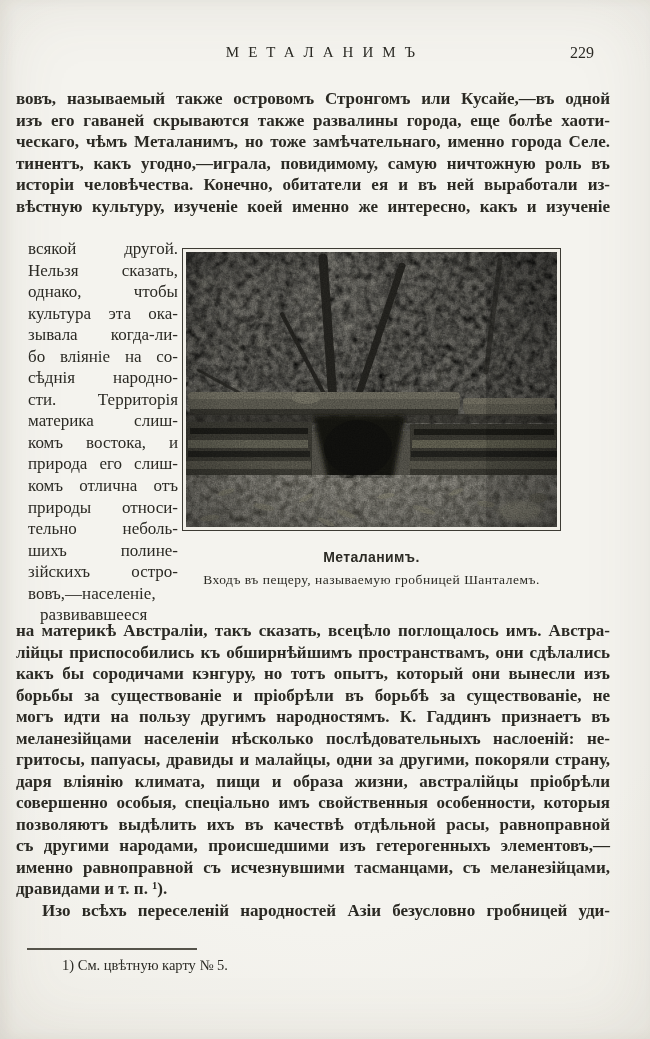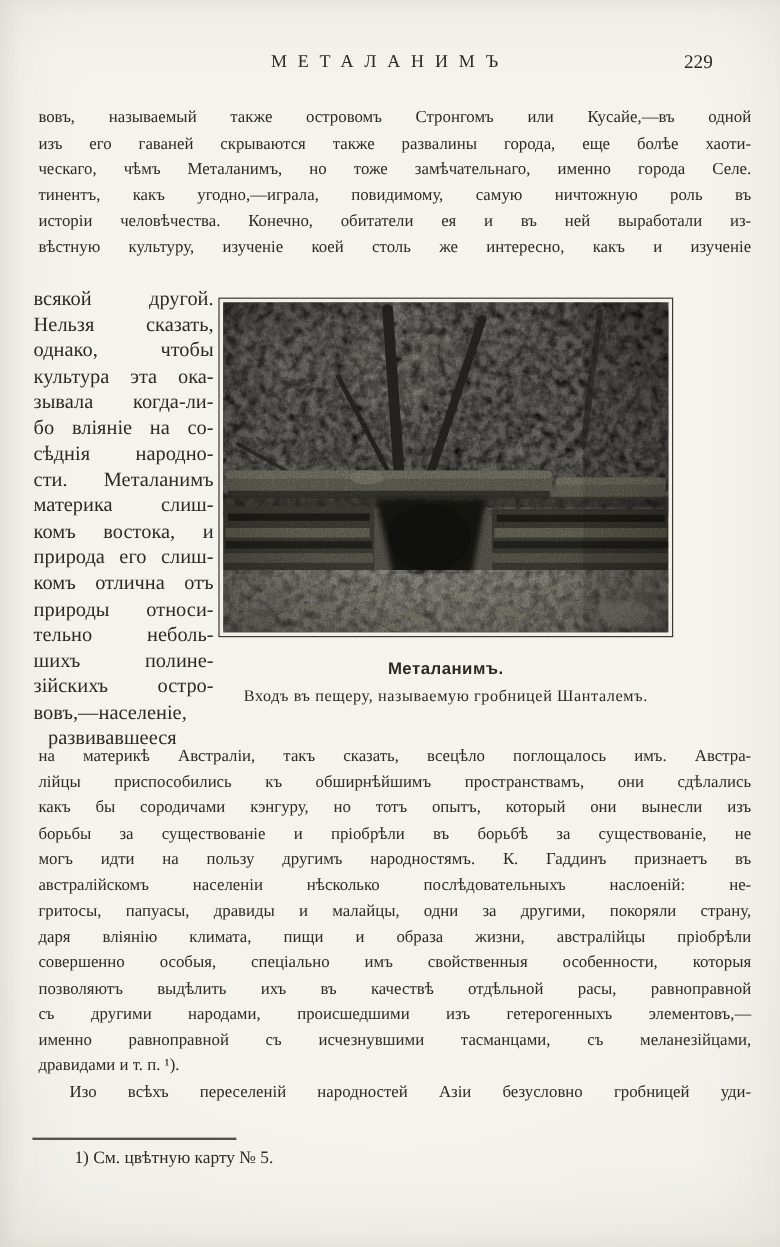--- a/index.html
+++ b/index.html
@@ -13,21 +13,21 @@
     font-family:"Liberation Serif", serif;
     color:#2b2a24;
     overflow:hidden;
   }
   .running-header{position:absolute;left:28px;top:44px;width:594px;height:20px;}
   .header-title{
     position:absolute;left:0;right:0;text-align:center;
     font-size:15px;letter-spacing:9px;font-weight:400;
   }
   .page-number{position:absolute;right:28px;top:0;font-size:16px;}
-  .tb{position:absolute;left:32px;width:594px;font-size:14px;line-height:21.5px;}
+  .tb{position:absolute;left:16px;width:594px;font-size:17px;line-height:21.5px;font-weight:bold;}
   .ln{text-align:justify;text-align-last:justify;white-space:normal;}
   .ln.last{text-align:right;text-align-last:left;}
   .ln.indent{text-indent:26px;}
   .leftcol{position:absolute;left:28px;top:238px;width:150px;font-size:17px;line-height:21.55px;}
   .leftcol .ln.last{padding-left:12px;}
   .figure{position:absolute;left:182px;top:248px;width:379px;height:283px;
     border:1.2px solid #3c3a33;padding:3px;box-sizing:border-box;background:#f1efe8;}
   .figure svg{display:block;width:100%;height:100%;}
   .caption{position:absolute;left:182px;top:549px;width:379px;text-align:center;}
   .caption-title{font-family:"Liberation Sans", sans-serif;font-weight:700;font-size:14px;letter-spacing:.4px;}
@@ -45,32 +45,32 @@
     <div class="header-title">МЕТАЛАНИМЪ</div>
     <div class="page-number">229</div>
   </div>
 
   <div class="tb" style="top:88px;">
     <div class="ln">вовъ, называемый также островомъ Стронгомъ или Кусайе,—въ одной</div>
     <div class="ln">изъ его гаваней скрываются также развалины города, еще болѣе хаоти-</div>
     <div class="ln">ческаго, чѣмъ Металанимъ, но тоже замѣчательнаго, именно города Селе.</div>
     <div class="ln">тинентъ, какъ угодно,—играла, повидимому, самую ничтожную роль въ</div>
     <div class="ln">исторіи человѣчества. Конечно, обитатели ея и въ ней выработали из-</div>
-    <div class="ln">вѣстную культуру, изученіе коей столь же интересно, какъ и изученіе</div>
+    <div class="ln">вѣстную культуру, изученіе коей именно же интересно, какъ и изученіе</div>
   </div>
 
   <div class="leftcol">
     <div class="ln">всякой другой.</div>
     <div class="ln">Нельзя сказать,</div>
     <div class="ln">однако, чтобы</div>
     <div class="ln">культура эта ока-</div>
     <div class="ln">зывала когда-ли-</div>
     <div class="ln">бо вліяніе на со-</div>
     <div class="ln">сѣднія народно-</div>
-    <div class="ln">сти. Металанимъ</div>
+    <div class="ln">сти. Территорія</div>
     <div class="ln">материка слиш-</div>
     <div class="ln">комъ востока, и</div>
     <div class="ln">природа его слиш-</div>
     <div class="ln">комъ отлична отъ</div>
     <div class="ln">природы относи-</div>
     <div class="ln">тельно неболь-</div>
     <div class="ln">шихъ полине-</div>
     <div class="ln">зійскихъ остро-</div>
     <div class="ln">вовъ,—населеніе,</div>
     <div class="ln last">развивавшееся</div>
@@ -181,21 +181,21 @@
     <div class="caption-title">Металанимъ.</div>
     <div class="caption-subtitle">Входъ въ пещеру, называемую гробницей Шанталемъ.</div>
   </div>
 
   <div class="tb" style="top:620px;">
     <div class="ln">на материкѣ Австраліи, такъ сказать, всецѣло поглощалось имъ. Австра-</div>
     <div class="ln">лійцы приспособились къ обширнѣйшимъ пространствамъ, они сдѣлались</div>
     <div class="ln">какъ бы сородичами кэнгуру, но тотъ опытъ, который они вынесли изъ</div>
     <div class="ln">борьбы за существованіе и пріобрѣли въ борьбѣ за существованіе, не</div>
     <div class="ln">могъ идти на пользу другимъ народностямъ. К. Гаддинъ признаетъ въ</div>
-    <div class="ln">австралійскомъ населеніи нѣсколько послѣдовательныхъ наслоеній: не-</div>
+    <div class="ln">меланезійцами населеніи нѣсколько послѣдовательныхъ наслоеній: не-</div>
     <div class="ln">гритосы, папуасы, дравиды и малайцы, одни за другими, покоряли страну,</div>
     <div class="ln">даря вліянію климата, пищи и образа жизни, австралійцы пріобрѣли</div>
     <div class="ln">совершенно особыя, спеціально имъ свойственныя особенности, которыя</div>
     <div class="ln">позволяютъ выдѣлить ихъ въ качествѣ отдѣльной расы, равноправной</div>
     <div class="ln">съ другими народами, происшедшими изъ гетерогенныхъ элементовъ,—</div>
     <div class="ln">именно равноправной съ исчезнувшими тасманцами, съ меланезійцами,</div>
     <div class="ln last">дравидами и т. п. ¹).</div>
     <div class="ln indent">Изо всѣхъ переселеній народностей Азіи безусловно гробницей уди-</div>
   </div>
 

